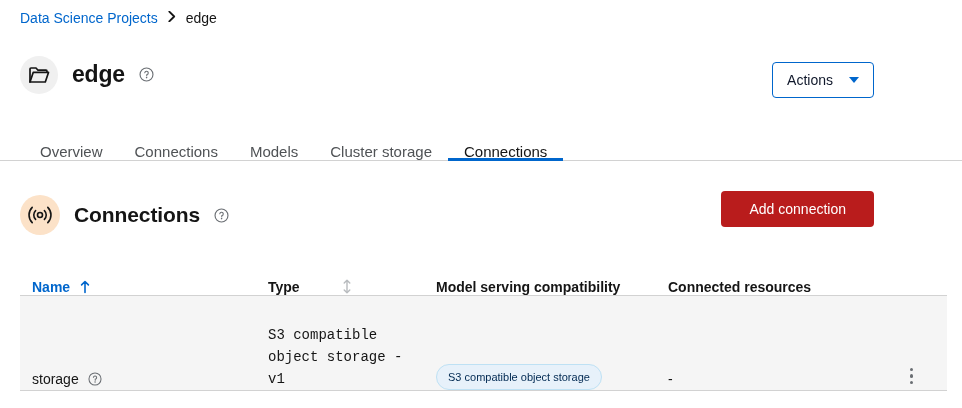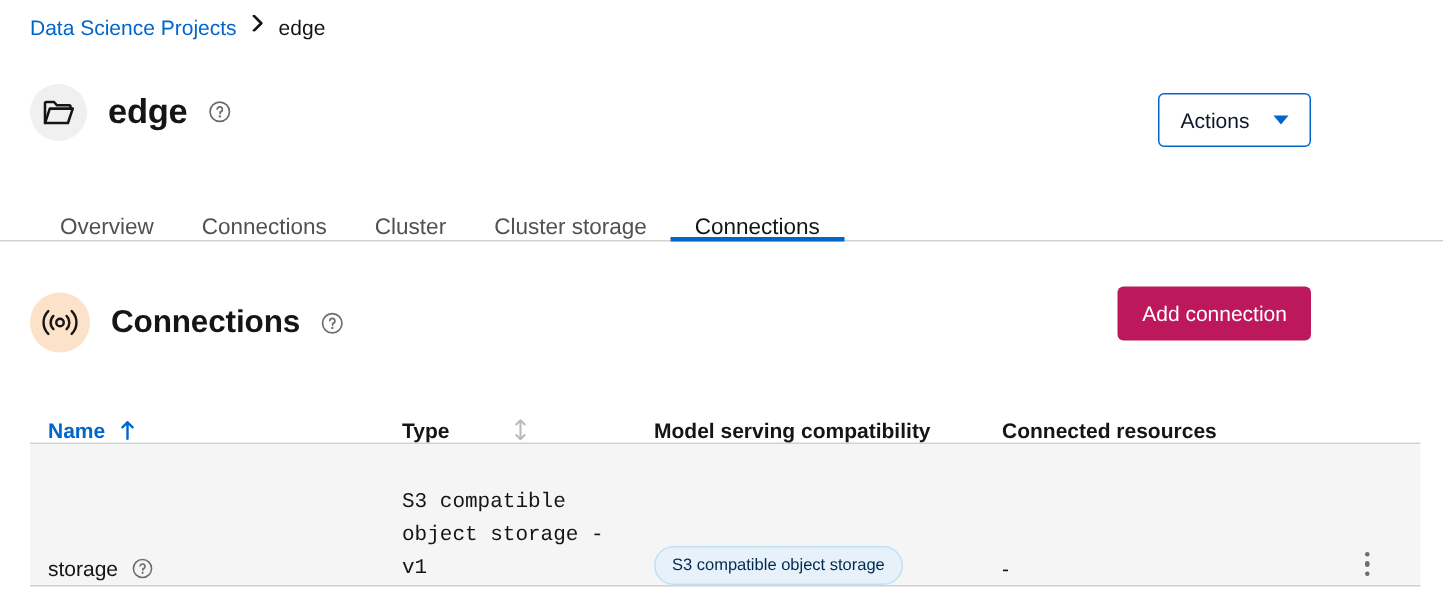--- a/index.html
+++ b/index.html
@@ -76,23 +76,23 @@
   }
   .conn-avatar {
     width: 40px; height: 40px; border-radius: 50%;
     background: #fce2c8; display: flex; align-items: center; justify-content: center;
     flex: none;
   }
   .section-title { font-size: 21px; font-weight: 700; color: #151515; letter-spacing: -0.1px; }
 
   .add-btn {
     position: absolute; right: 16px; top: 191px;
-    height: 36px; padding: 0 16px;
+    height: 36px; padding: 0 28px;
     display: flex; align-items: center;
-    background: #be185d; color: #ffffff; border: none; border-radius: 4px;
+    background: #b91c1c; color: #ffffff; border: none; border-radius: 4px;
     font-size: 14px; font-family: inherit; cursor: pointer;
   }
 
   
   .table { position: absolute; left: 20px; top: 252px; width: 927px; }
   .thead, .trow { display: flex; align-items: flex-end; }
   .thead {
     height: 44px; align-items: center;
     border-bottom: 1px solid #d2d2d2;
     font-size: 14px; font-weight: 700; color: #151515;
@@ -169,21 +169,21 @@
   </button>
 
   <div class="tabs">
     <div class="tab">
         <span>Overview</span>
       </div>
     <div class="tab">
         <span>Connections</span>
       </div>
     <div class="tab">
-        <span>Cluster</span>
+        <span>Models</span>
       </div>
     <div class="tab">
         <span>Cluster storage</span>
       </div>
     <div class="tab active">
         <span>Connections</span>
       </div>
   </div>
 
   <div class="section-head">

